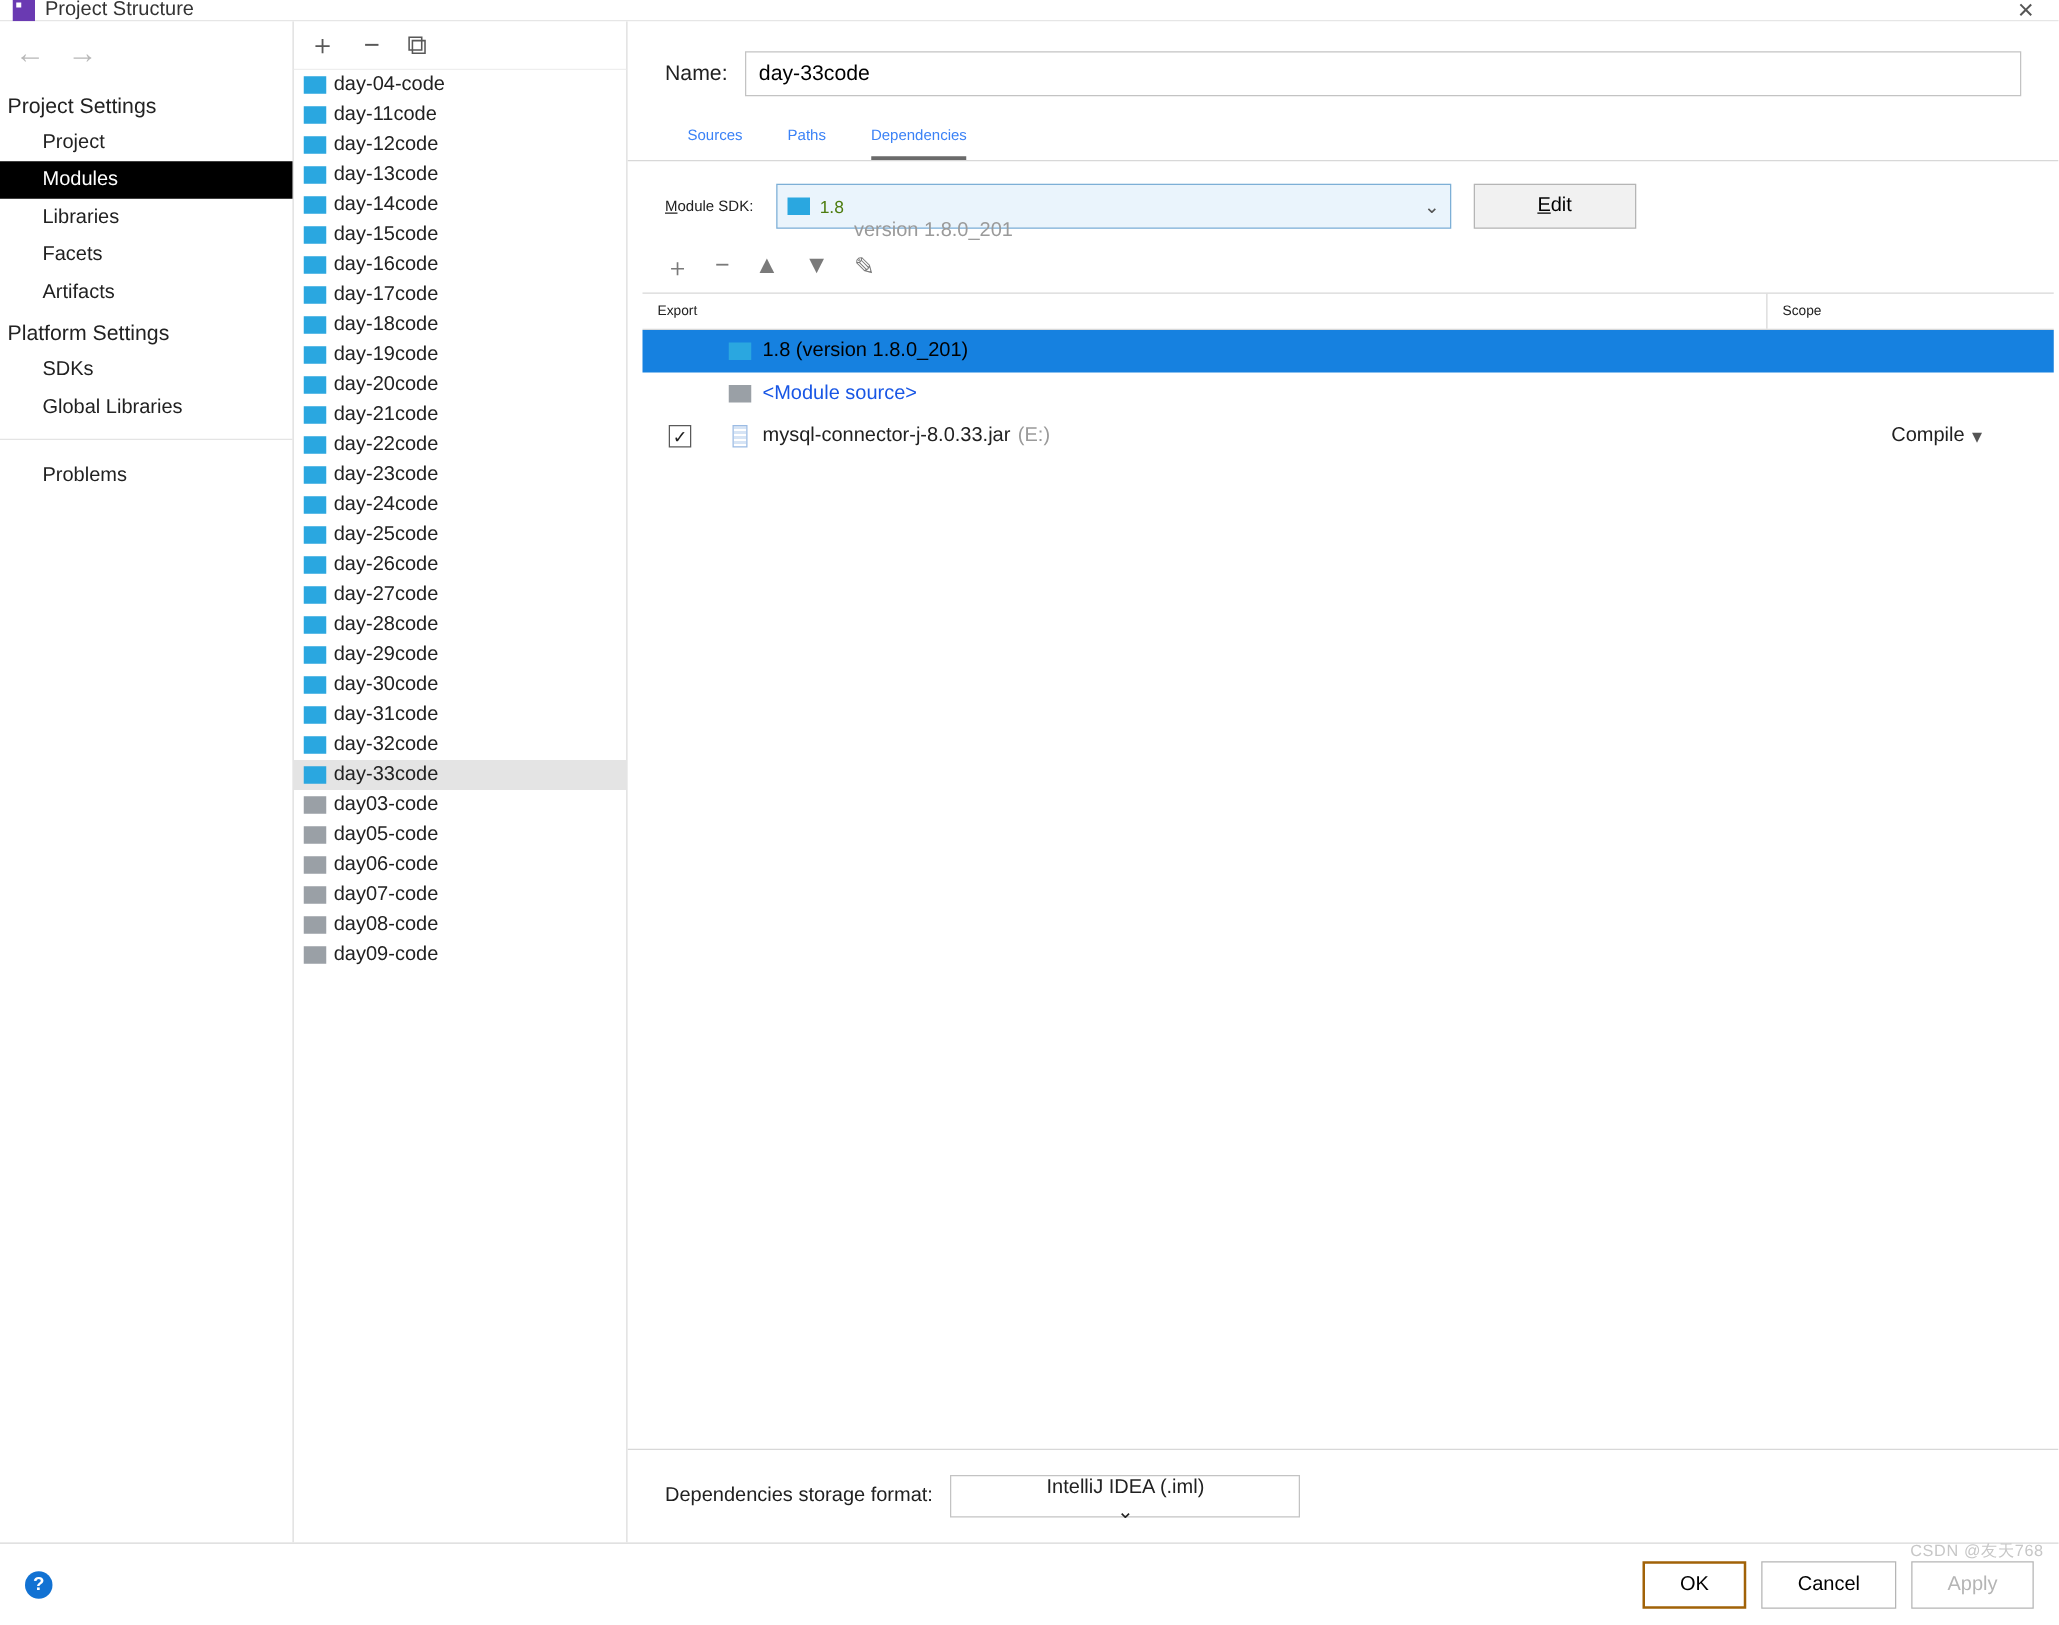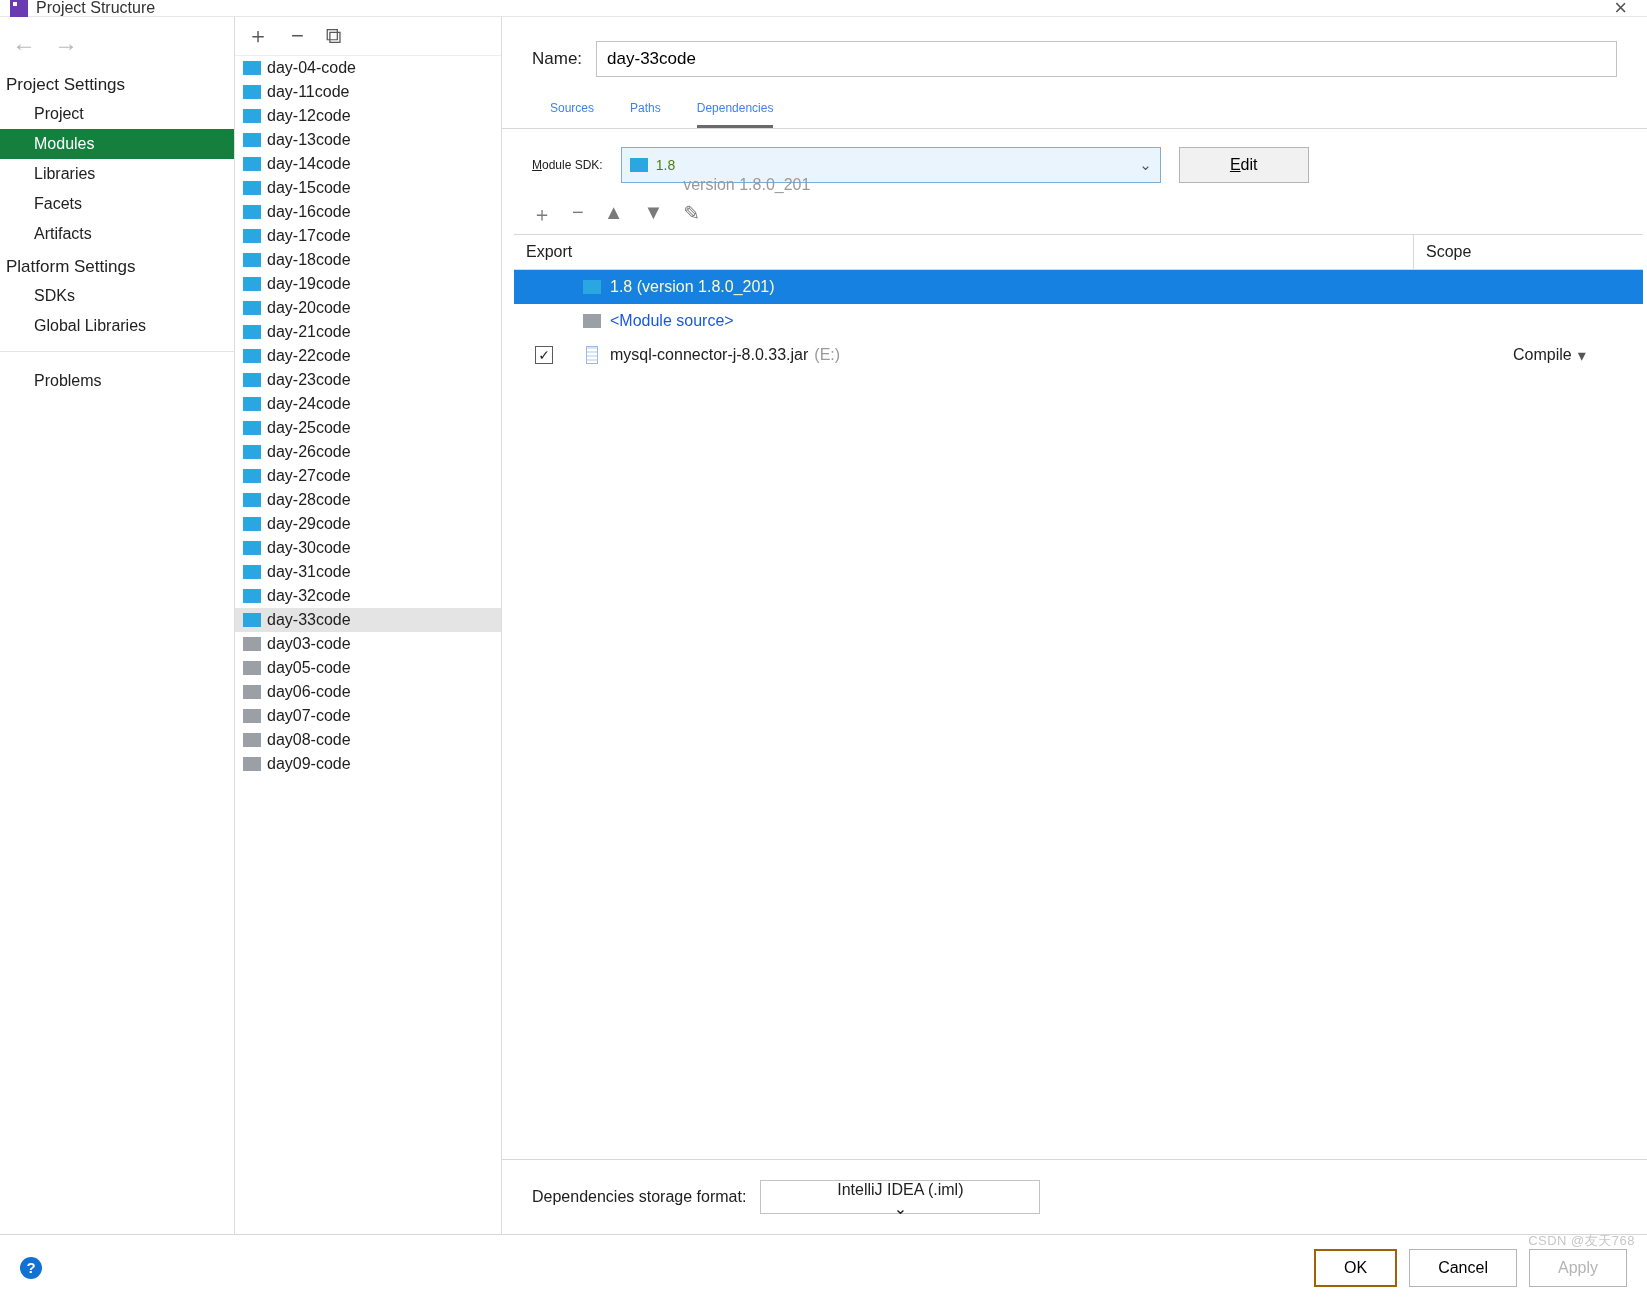--- a/index.html
+++ b/index.html
@@ -36,21 +36,21 @@
   width: 235px;
   border-right: 1px solid #dcdcdc;
   display: flex;
   flex-direction: column;
   padding-top: 6px;
 }
 .navarrows { display:flex; gap:18px; padding:6px 12px 10px; color:#b8b8b8; font-size:24px;}
 .navarrows span { cursor:pointer; }
 .navhead { font-size: 17px; padding: 8px 6px 4px; color:#222; }
 .navitem { font-size: 16px; padding: 6px 10px 6px 34px; cursor:pointer; }
-.navitem.selected { background:#15803d; color:#fff; }
+.navitem.selected { background:#000000; color:#fff; }
 .navsep { border-top:1px solid #e4e4e4; margin:10px 0; }
 .navproblem { font-size:16px; padding: 10px 10px 6px 34px; }
 
 .modcol {
   width: 267px;
   border-right: 1px solid #dcdcdc;
   display: flex;
   flex-direction: column;
 }
 .modtoolbar {
@@ -154,35 +154,35 @@
 .deptable {
   border-top:1px solid #d8d8d8;
   margin: 0 4px 0 12px;
   flex:1;
   display:flex;
   flex-direction:column;
 }
 .dephead {
   display:flex;
   border-bottom:1px solid #d8d8d8;
-  font-size:16px;
+  font-size:11px;
 }
 .dephead .c1 { width:900px; padding:8px 12px; border-right:1px solid #d8d8d8;}
 .dephead .c2 { flex:1; padding:8px 12px; }
 .deprow {
   display:flex;
   align-items:center;
   font-size:16px;
   height:34px;
 }
 .deprow .export { width:60px; display:flex; justify-content:center; }
 .deprow .iconcell { width:36px; display:flex; justify-content:center;}
 .deprow .namecell { flex:1; display:flex; align-items:center; gap:6px;}
 .deprow .scopecell { width:130px; text-align:left; display:flex; align-items:center; gap:6px;}
-.deprow.selected { background:#1681e0; color:#fef9c3; }
+.deprow.selected { background:#1681e0; color:#000000; }
 .deprow.selected .scopecell { background:#1681e0; }
 .modsrc { color:#1856e5; }
 .dimpath { color:#9a9a9a; }
 .checkbox {
   width:18px; height:18px; border:1.5px solid #5a5a5a;
   display:inline-flex; align-items:center; justify-content:center;
   font-size:14px;
 }
 .jaricon {
   width:12px; height:18px; border:1px solid #9bbbe3; background:repeating-linear-gradient(#d6e4f5,#d6e4f5 2px,#fff 2px,#fff 4px);

